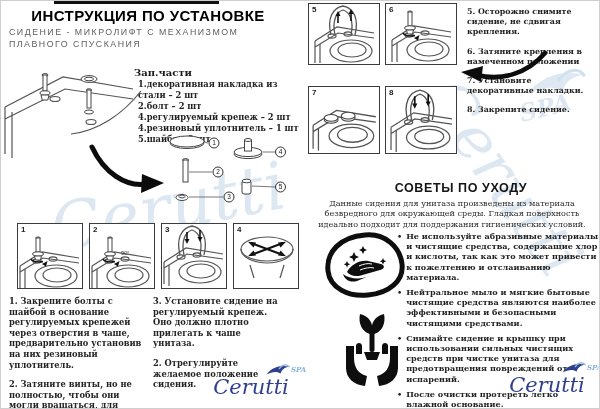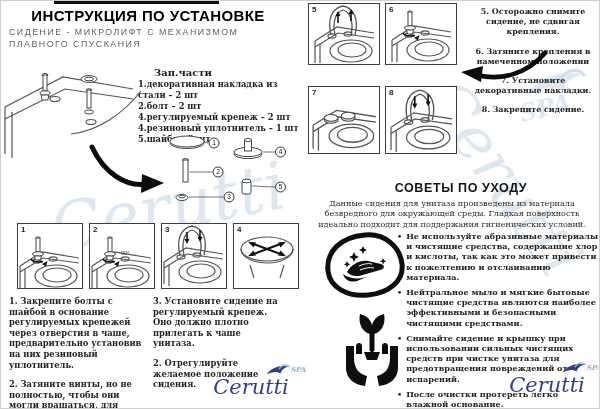--- a/index.html
+++ b/index.html
@@ -4,24 +4,24 @@
 <style>
   html,body{margin:0;padding:0;background:#e9e9e9;}
   .sheet{position:relative;width:600px;height:409px;background:#ffffff;border:1px solid #cfcfcf;
          box-sizing:border-box;overflow:hidden;font-family:"DejaVu Serif",serif;color:#1c1c1c;}
   .abs{position:absolute;}
   .crop-bar{background:#111;}
   .title{font-family:"Liberation Sans",sans-serif;font-weight:700;font-size:15px;letter-spacing:.4px;
          text-align:center;color:#000000;}
   .subtitle{font-family:"Liberation Sans",sans-serif;font-size:8.8px;letter-spacing:1.5px;color:#606060;
          }
-  .parts-heading{font-size:10px;font-weight:700;color:#1a1a1a;margin-left:20px;}
+  .parts-heading{font-size:10px;font-weight:700;color:#1a1a1a;}
   .parts-item{font-size:8.3px;font-weight:700;line-height:11px;color:#222;}
   .step{font-size:8.3px;font-weight:700;line-height:10.6px;color:#232323;margin:0 0 9px 0;}
-  .step-r{font-size:7.9px;font-weight:700;line-height:10.2px;color:#232323;margin:0 0 9px 0;text-align:center;}
+  .step-r{font-size:7.9px;font-weight:700;line-height:10.2px;color:#232323;margin:0 0 9px 0;}
   .panel{position:absolute;border:1.2px solid #3c3c3c;background:#fff;box-sizing:border-box;}
   .panel-num{position:absolute;top:1px;left:3px;font-family:"Liberation Sans",sans-serif;
          font-weight:700;font-size:8px;color:#222;}
   .angle-label{position:absolute;font-family:"Liberation Sans",sans-serif;font-size:5.5px;color:#333;}
   .care-heading{font-family:"Liberation Sans",sans-serif;font-weight:700;font-size:12.5px;
          letter-spacing:.6px;text-align:center;color:#141414;}
   .intro{font-size:8.1px;line-height:10.4px;text-align:center;color:#2c2c2c;}
   .bullets{display:flex;flex-direction:column;}
   .bullet-row{display:flex;gap:4px;font-size:8.1px;font-weight:700;line-height:10.2px;
          color:#232323;margin-bottom:5px;}

